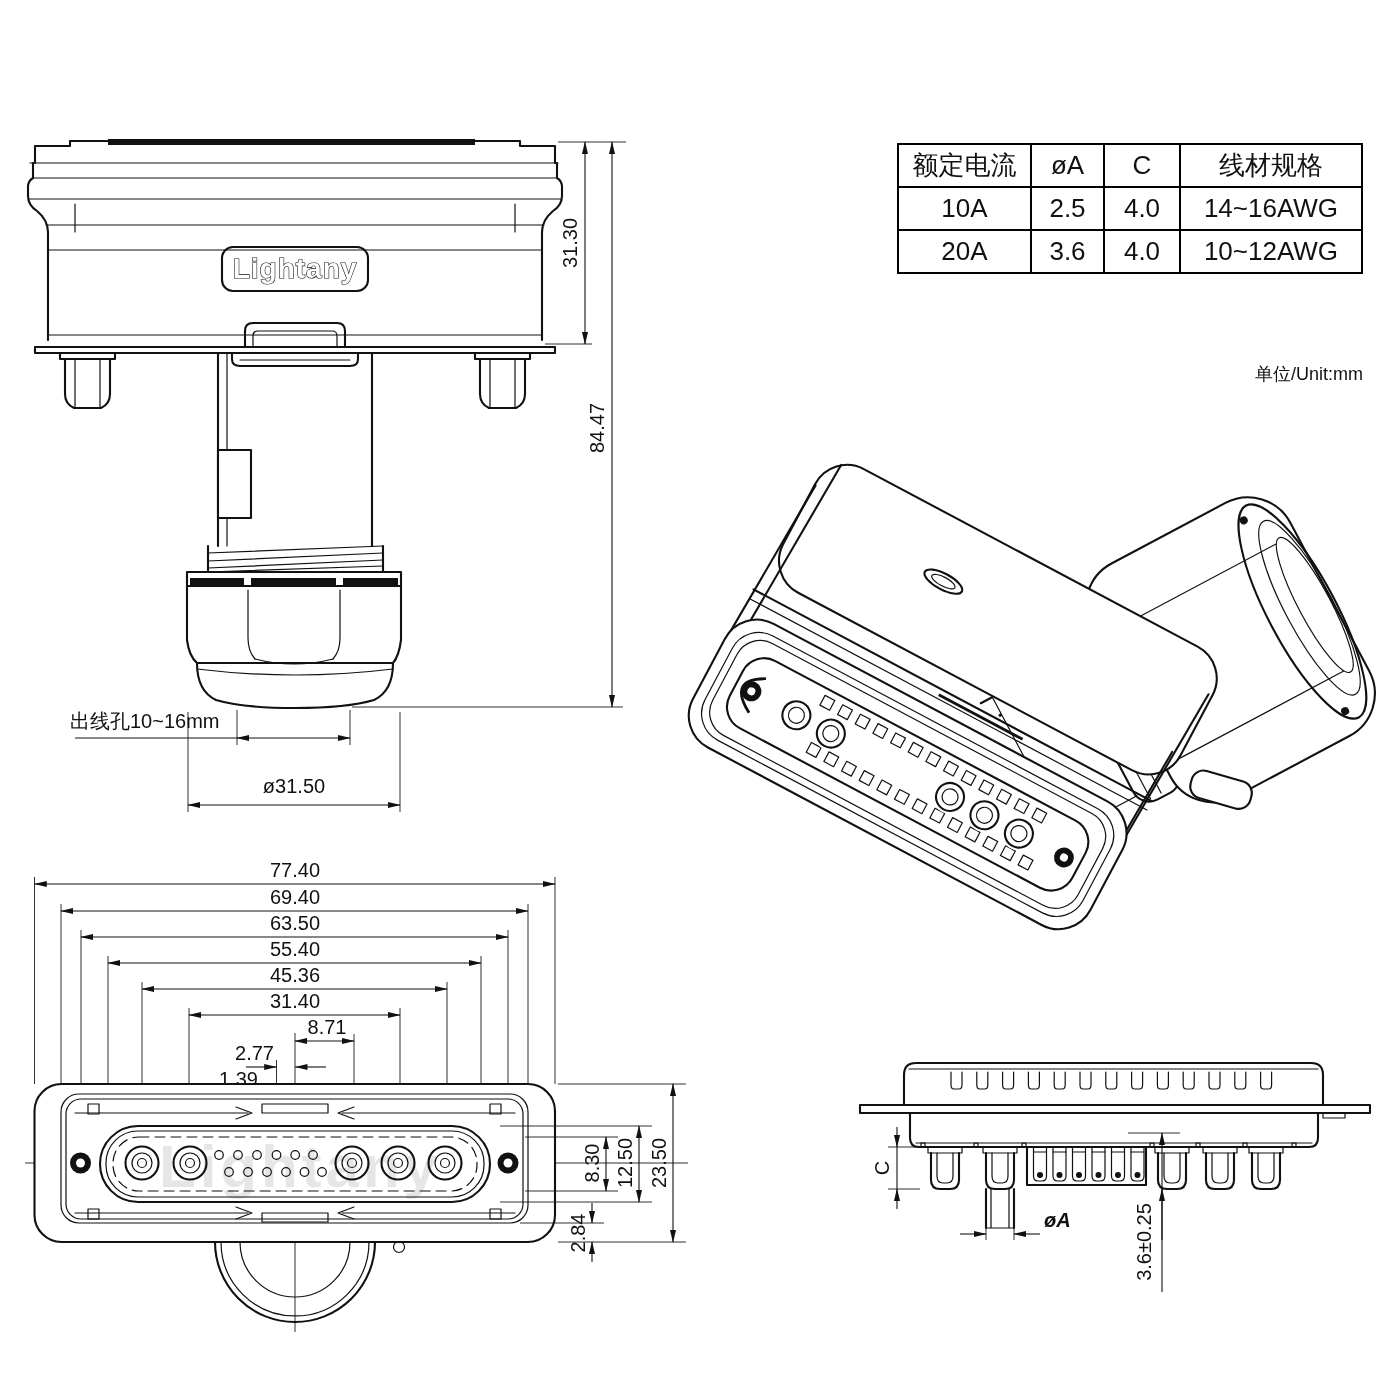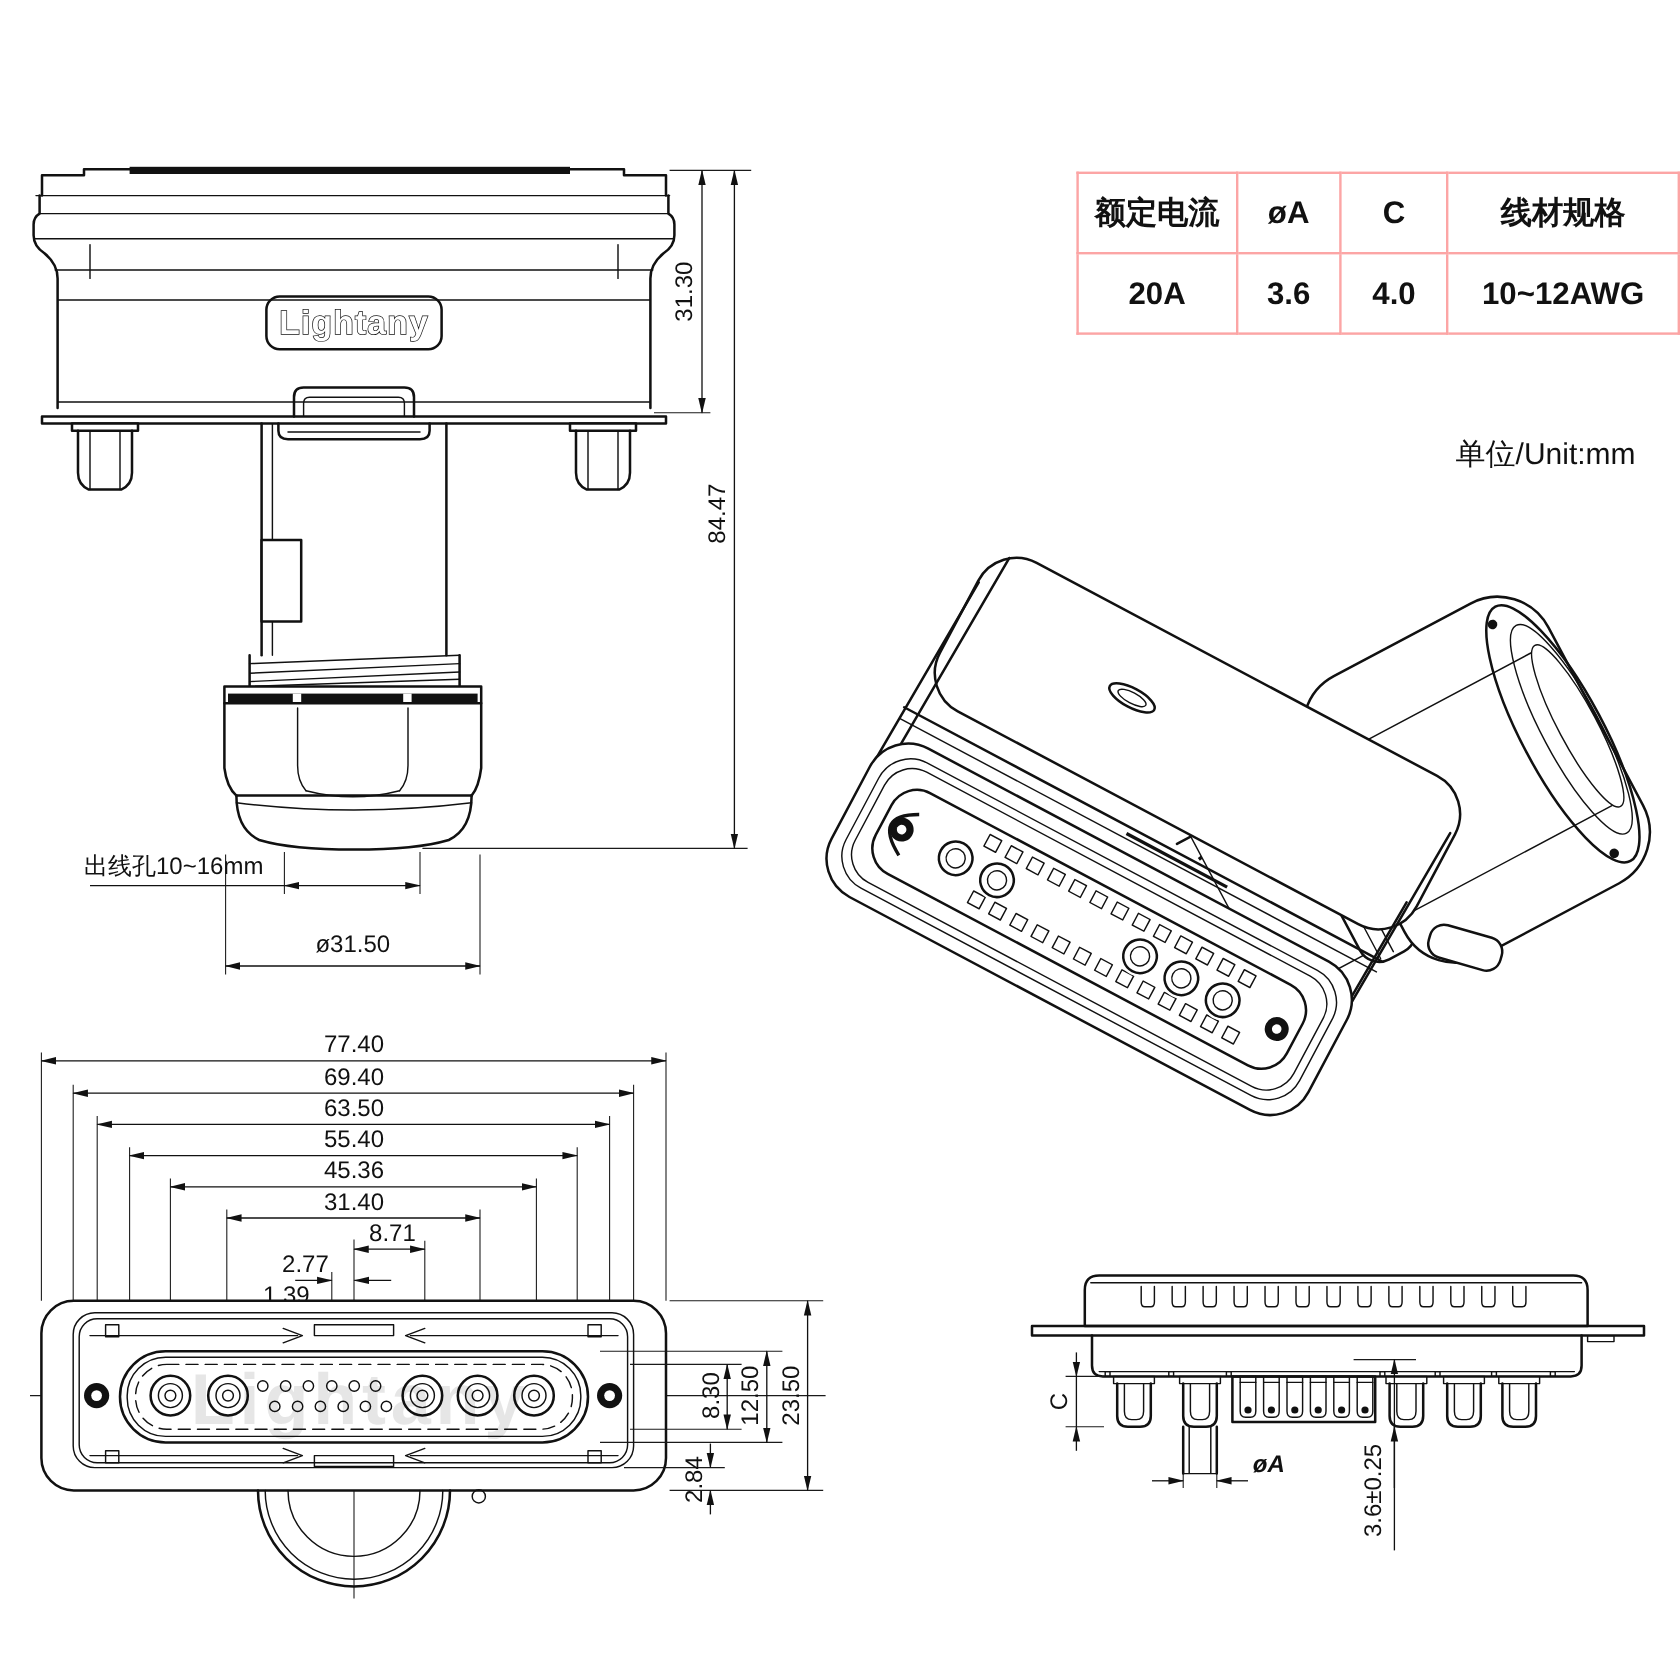--- a/index.html
+++ b/index.html
@@ -9,24 +9,24 @@
   svg text{font-family:"Liberation Sans", sans-serif;fill:#111;}
   .o2{stroke:#111;stroke-width:2.1;fill:none;stroke-linejoin:round;stroke-linecap:round;}
   .o1{stroke:#111;stroke-width:1.2;fill:none;stroke-linejoin:round;stroke-linecap:round;}
   .o3{stroke:#111;stroke-width:2.8;fill:none;stroke-linejoin:round;}
   .dim{stroke:#111;stroke-width:1.1;fill:none;}
   .ext{stroke:#1a1a1a;stroke-width:0.9;fill:none;}
   .dt{font-size:20px;}
   .blk{fill:#111;stroke:none;}
   .wfill{fill:#fff;}
   #spec-table{position:absolute;left:897px;top:143px;border-collapse:collapse;table-layout:fixed;}
-  #spec-table td,#spec-table th{border:2px solid #fca5a5;text-align:center;vertical-align:middle;
-      font-size:26px;font-weight:700;padding:12px;height:41px;background:#fff;}
+  #spec-table td,#spec-table th{border:2px solid #000000;text-align:center;vertical-align:middle;
+      font-size:26px;font-weight:400;padding:0;height:41px;background:#fff;}
   #spec-table .c0{width:131px;} #spec-table .c1{width:71px;} #spec-table .c2{width:74px;} #spec-table .c3{width:180px;margin-left:16px;}
-  #unit-note{position:absolute;left:897px;top:362px;width:466px;text-align:right;font-size:25px;}
+  #unit-note{position:absolute;left:897px;top:362px;width:466px;text-align:right;font-size:18px;}
 </style>
 </head>
 <body>
 
 <div id="page">
 
   <svg style="left:0;top:0" width="700" height="860" viewBox="0 0 700 860">
     <defs>
       <marker id="f_e" markerUnits="userSpaceOnUse" markerWidth="13" markerHeight="8" refX="12.3" refY="4" orient="auto">
           <path d="M0,0.9 L13,4 L0,7.1 z" fill="#111"></path>
@@ -119,20 +119,26 @@
     </g>
   </svg>
 
   <table id="spec-table">
     <tbody>
         <tr>
       <th class="c0">额定电流</th>
       <th class="c1">øA</th>
       <th class="c2">C</th>
       <th class="c3">线材规格</th>
+    </tr>
+    <tr>
+      <td>10A</td>
+          <td>2.5</td>
+          <td>4.0</td>
+          <td>14~16AWG</td>
     </tr>
     <tr>
       <td>20A</td>
           <td>3.6</td>
           <td>4.0</td>
           <td>10~12AWG</td>
     </tr>
   </tbody>
     </table>
   <div id="unit-note">单位/Unit:mm</div>

